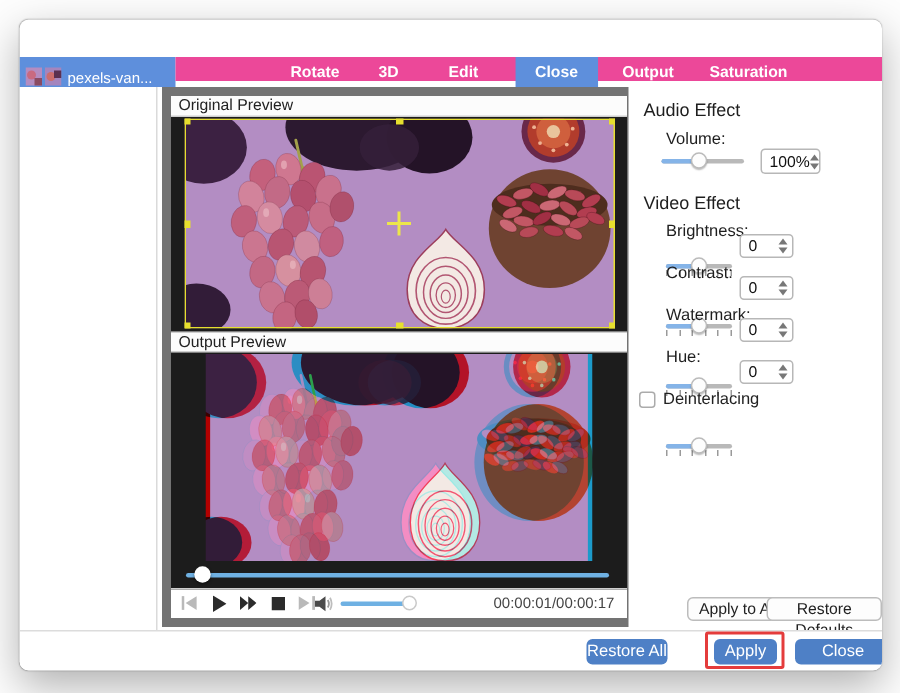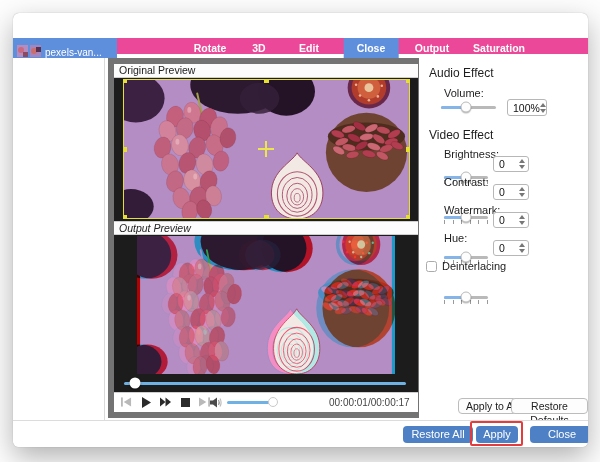--- a/index.html
+++ b/index.html
@@ -22,21 +22,21 @@
   .tabbar{position:relative;flex:1;background:#ec4899;height:16px;}
   .tab{position:absolute;top:0;height:20px;line-height:20px;transform:translateX(-50%);
        color:#fff;font-size:10.5px;font-weight:bold;padding:0 13px;cursor:default;}
   .tab.sel{background:#5e8fdc;}
   
   .sidebody{position:absolute;left:0;top:45px;width:92px;height:362px;background:#fff;border-right:1px solid #dadada;}
   
   .pcol{position:absolute;left:95px;top:45px;width:316px;height:360px;border:6px solid #737373;display:flex;flex-direction:column;}
   .plabel{height:14px;background:#fcfcfc;border-bottom:1px solid #cfcfcf;font-size:10.5px;color:#222;
           line-height:13px;padding-left:5px;}
-  .plabel.mid{border-top:1px solid #cfcfcf;font-style:italic;}
+  .plabel.mid{border-top:1px solid #cfcfcf;}
   .pdark{background:#1c1c1c;position:relative;display:flex;align-items:center;justify-content:center;}
   .pdark.orig{height:147px;}
   .pdark.outp{height:162px;border-bottom:1px solid #cfcfcf;}
   .photo{position:relative;overflow:hidden;}
   .photo.orig{width:287px;height:140px;}
   .photo.outp{width:258px;height:138px;margin-bottom:16px;}
   .photo svg{position:absolute;left:0;top:0;width:100%;height:100%;}
   
   .cropbox{position:absolute;left:0;top:0;right:0;bottom:0;border:1px solid #e6df2e;}
   .handle{position:absolute;width:5px;height:5px;background:#e6df2e;}
@@ -405,20 +405,20 @@
       <div class="checkrow" style="left:7px;top:202px">
         <span class="checkbox"></span>
         <span>Deinterlacing</span>
       </div>
 
       <div class="panel-btn" style="left:39px;top:340px">Apply to All</div>
       <div class="panel-btn" style="left:92px;top:340px">Restore Defaults</div>
     </div>
 
     <div class="bottombar">
-      <div class="blue-btn" style="left:390px;width:70px">Restore All</div>
+      <div class="blue-btn" style="left:378px;width:54px">Restore All</div>
       <div class="blue-btn" style="left:463px;width:42px">Apply</div>
       <div class="blue-btn" style="left:517px;width:64px">Close</div>
       <div class="annotate" style="left:457px;top:0px;width:53px;height:25px"></div>
     </div>
 
   </div>
 </div>
 
 </body></html>

